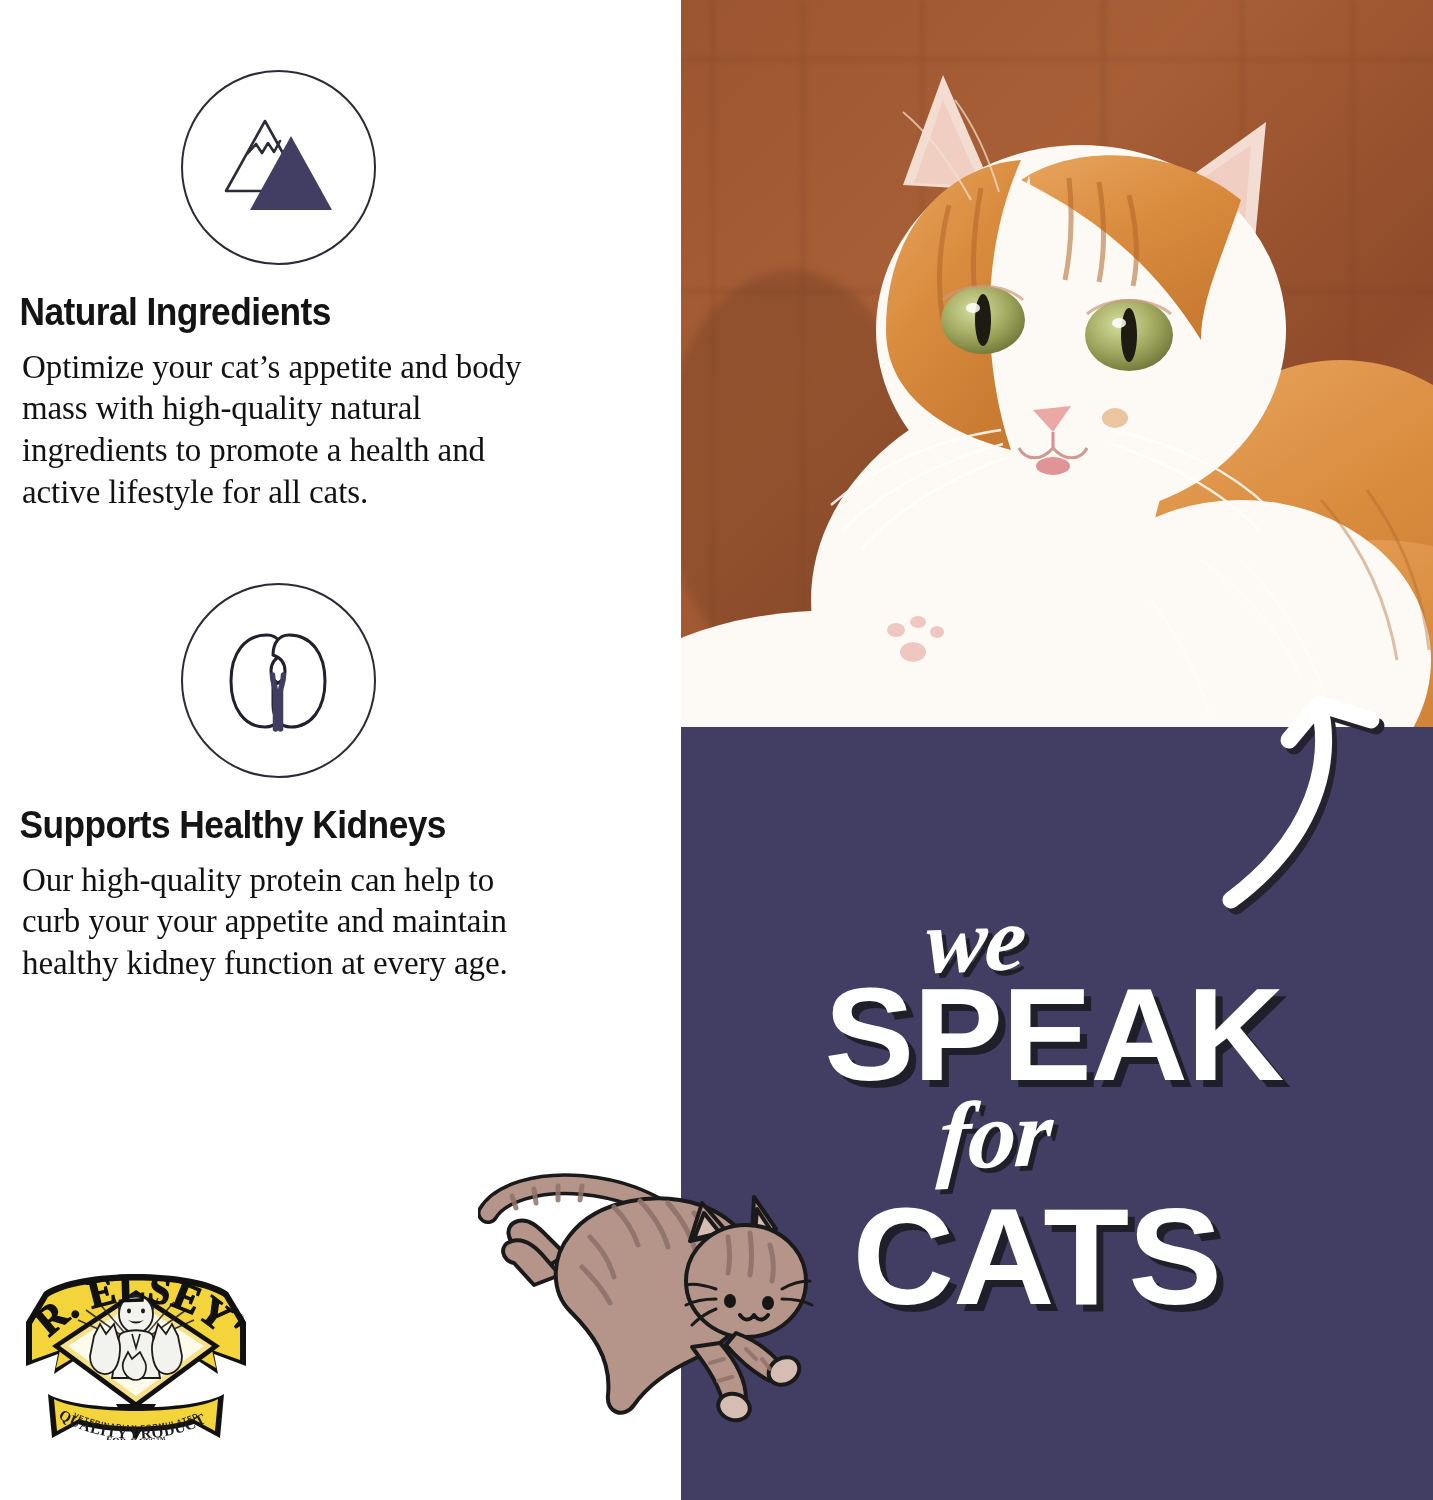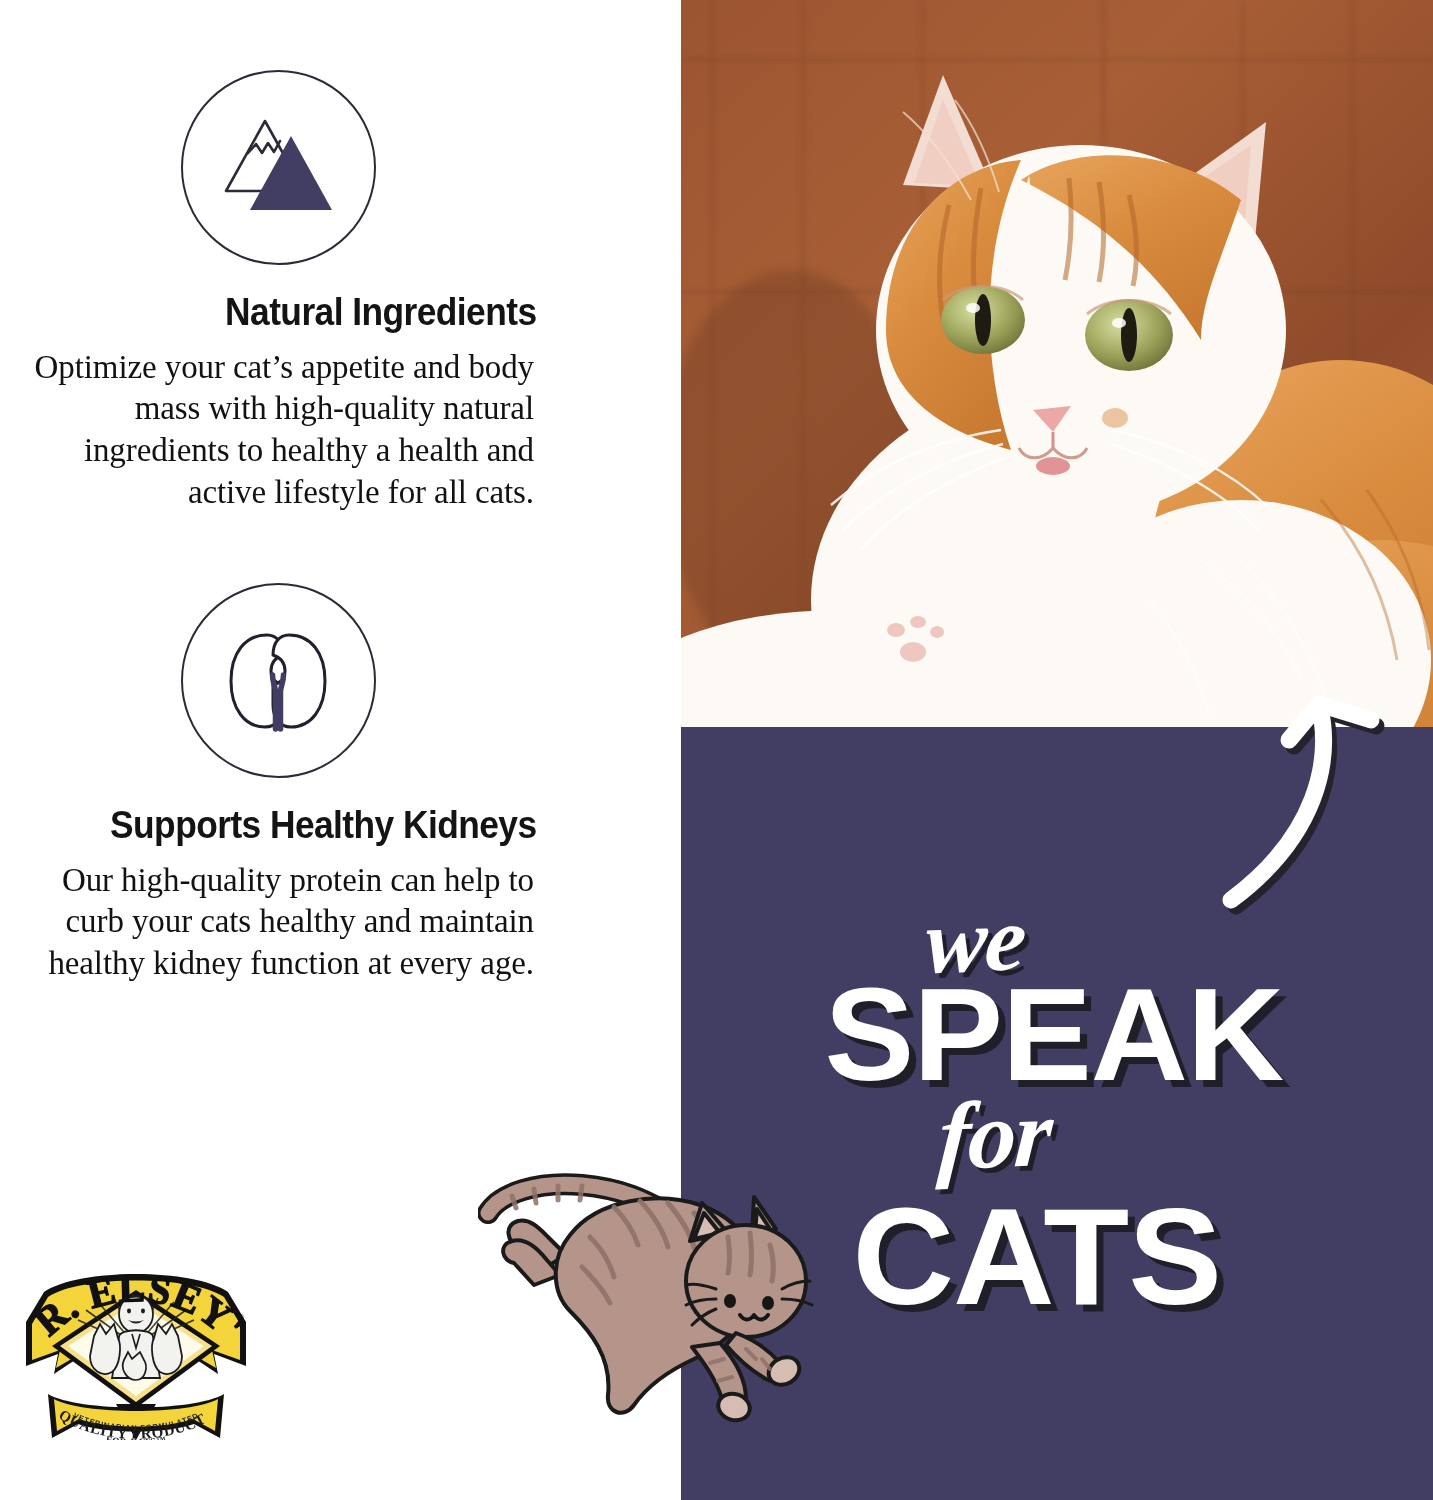--- a/index.html
+++ b/index.html
@@ -7,21 +7,21 @@
   body { font-family:"Liberation Sans", sans-serif; overflow:hidden; position:relative; }
 
   #root { position:relative; width:1433px; height:1500px; background:#fff; overflow:hidden; }
 
   
   .left-col {
     position:absolute; left:0; top:0; width:681px; height:1500px;
     background:#ffffff;
   }
 
-  .feature { position:absolute; left:0; width:556px; text-align:right; }
+  .feature { position:absolute; left:0; width:556px; text-align:left; }
   .feature.f1 { top:70px; }
   .feature.f2 { top:583px; }
 
   .icon-circle {
     width:195px; height:195px; margin:0 auto;
     border-radius:50%;
     border:2.5px solid #2b2b38;
     display:flex; align-items:center; justify-content:center;
     background:#fff;
   }
@@ -124,34 +124,34 @@
 
     <div class="feature f1">
       <div class="icon-circle">
         <svg width="120" height="110" viewBox="0 0 120 110" xmlns="http://www.w3.org/2000/svg">
           <polygon points="47,8 86,78 8,78" fill="#ffffff" stroke="#2b2b38" stroke-width="2.6" stroke-linejoin="round"></polygon>
           <polyline points="30,40 38,31 44,40 50,30 56,39 62,28" fill="none" stroke="#2b2b38" stroke-width="2.6" stroke-linejoin="round" stroke-linecap="round"></polyline>
           <polygon points="73,23 114,97 32,97" fill="#413d63"></polygon>
         </svg>
       </div>
       <div class="feature-title">Natural Ingredients</div>
-      <div class="feature-body">Optimize your cat’s appetite and body mass with high-quality natural ingredients to healthy a health and active lifestyle for all cats.</div>
+      <div class="feature-body">Optimize your cat’s appetite and body mass with high-quality natural ingredients to promote a health and active lifestyle for all cats.</div>
     </div>
 
     <div class="feature f2">
       <div class="icon-circle">
         <svg width="126" height="116" viewBox="0 0 126 116" xmlns="http://www.w3.org/2000/svg">
           <path d="M52 12 C30 12 16 30 16 58 C16 86 30 104 50 104 C62 104 68 94 68 82 L68 62 C60 60 56 56 56 48 C56 38 62 34 68 32 C68 20 62 12 52 12 Z" fill="#ffffff" stroke="#231f2e" stroke-width="3" stroke-linejoin="round"></path>
           <path d="M74 12 C96 12 110 30 110 58 C110 86 96 104 76 104 C64 104 58 94 58 82 L58 62 C66 60 70 56 70 48 C70 38 64 34 58 32 C58 20 64 12 74 12 Z" fill="#ffffff" stroke="#231f2e" stroke-width="3" stroke-linejoin="round"></path>
           <path d="M57.5 52 C57.5 60 60.5 63 60.5 69 L60.5 106" fill="none" stroke="#413d63" stroke-width="5.5" stroke-linecap="round"></path>
           <path d="M68.5 52 C68.5 60 65.5 63 65.5 69 L65.5 106" fill="none" stroke="#413d63" stroke-width="5.5" stroke-linecap="round"></path>
         </svg>
       </div>
       <div class="feature-title">Supports Healthy Kidneys</div>
-      <div class="feature-body">Our high-quality protein can help to curb your cats healthy and maintain healthy kidney function at every age.</div>
+      <div class="feature-body">Our high-quality protein can help to curb your your appetite and maintain healthy kidney function at every age.</div>
     </div>
 
     <div class="logo-wrap">
       <svg width="236" height="178" viewBox="0 0 236 178" xmlns="http://www.w3.org/2000/svg">
         <defs>
           <path id="arcTop" d="M30,78 A108,92 0 0 1 206,78"></path>
           <path id="arcBan1" d="M42,148 A100,58 0 0 0 194,148"></path>
           <path id="arcBan2" d="M44,158 A98,54 0 0 0 192,158"></path>
           <path id="arcBan3" d="M52,168 A92,50 0 0 0 184,168"></path>
         </defs>

